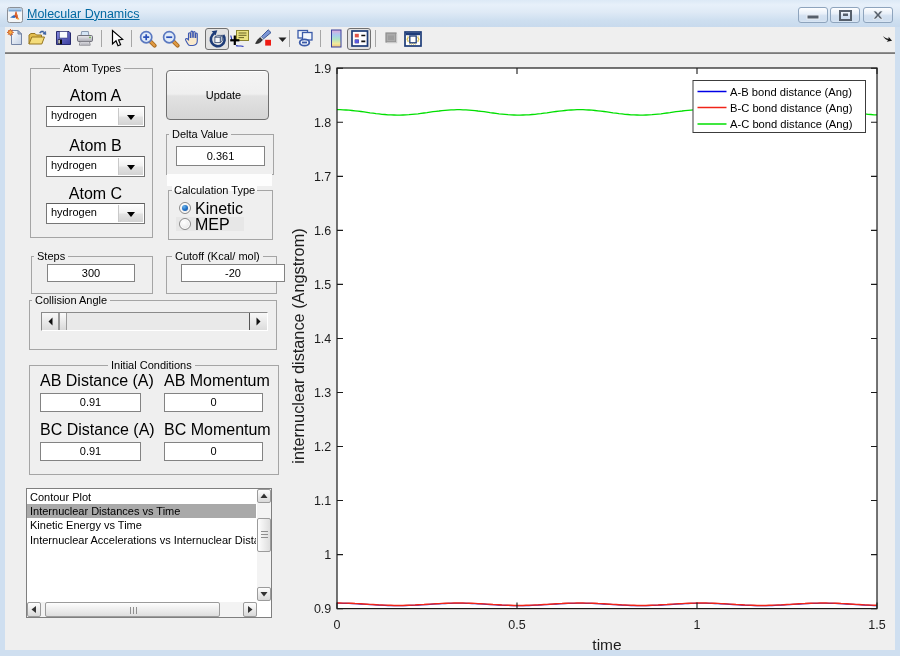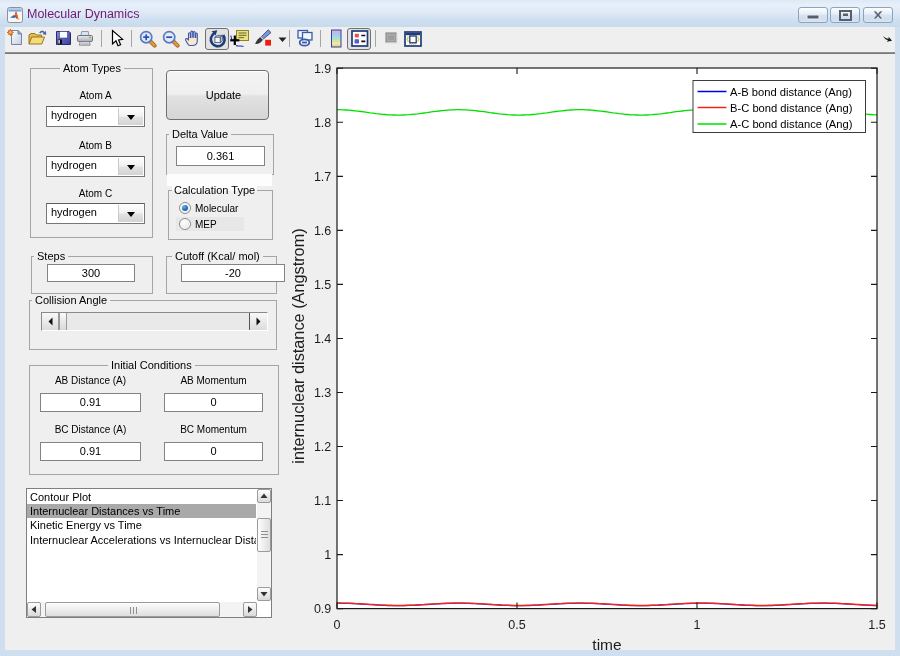--- a/index.html
+++ b/index.html
@@ -1,29 +1,29 @@
 <!DOCTYPE html>
 <html><head>
 <meta charset="utf-8">
 <style>
   html,body{margin:0;padding:0;}
   #win{position:relative;width:900px;height:656px;font-family:"Liberation Sans",sans-serif;overflow:hidden;background:#cfdff0;}
   .abs{position:absolute;}
   #titlebar{left:0;top:0;width:900px;height:27px;background:linear-gradient(180deg,#dce9f6 0%,#e7f0fa 18%,#dfeaf6 45%,#cedff0 75%,#c8daed 100%);}
-  #titletxt{left:27px;top:6.5px;font-size:12.5px;color:#701a75;}
+  #titletxt{left:27px;top:6.5px;font-size:12.5px;color:#0369a1;text-decoration:underline;}
   .winbtn{top:7px;width:30px;height:16px;border:1px solid #8ea4bd;border-radius:3px;background:linear-gradient(180deg,#fdfeff 0%,#e9f0f9 40%,#d4e1f1 55%,#cfdeef 85%,#dbe7f4 100%);box-sizing:border-box;}
   #toolbar{left:5px;top:27px;width:890px;height:25px;background:#efefef;}
   #tbline{left:5px;top:52px;width:890px;height:2px;background:linear-gradient(180deg,#9a9a9a,#6f6f6f);}
   #client{left:5px;top:54px;width:890px;height:596px;background:#efefef;}
   .tbtn{position:absolute;top:3px;}
   .sep{position:absolute;top:3px;width:1px;height:17px;background:#a6a6a6;}
   .press{position:absolute;top:0px;height:23px;border:1px solid #707070;border-radius:3px;background:#e2e2e2;box-sizing:border-box;}
   .grp{position:absolute;border:1px solid #a5a5a5;background:#efefef;}
   .gtitle{position:absolute;top:-7px;font-size:11px;color:#000;background:#efefef;padding:0 3px;line-height:13px;white-space:nowrap;}
-  .lbl{position:absolute;font-size:10px;color:#000;text-align:center;white-space:nowrap;line-height:13px;}
+  .lbl{position:absolute;font-size:16px;color:#000;text-align:center;white-space:nowrap;line-height:13px;}
   .edit{position:absolute;background:#fff;border:1px solid #838383;font-size:11px;text-align:center;line-height:17px;color:#000;box-sizing:border-box;}
   .dd{position:absolute;background:#fff;border:1px solid #777;border-top-color:#5f5f5f;box-sizing:border-box;}
   .ddtxt{position:absolute;left:4px;top:2px;font-size:11px;color:#000;}
   .ddbtn{position:absolute;right:1px;top:1px;bottom:1px;width:24px;background:linear-gradient(180deg,#fdfdfd 0%,#f2f2f2 45%,#e2e2e2 55%,#d3d3d3 100%);border-left:1px solid #c9c9c9;}
   .ddbtn:after{content:"";position:absolute;left:50%;top:50%;margin-left:-4.5px;margin-top:-2px;border-left:4.5px solid transparent;border-right:4.5px solid transparent;border-top:5px solid #000;}
   .radio{position:absolute;width:12px;height:12px;border-radius:50%;background:radial-gradient(circle at 40% 35%,#ffffff 0%,#ececec 60%,#d5d5d5 100%);border:1px solid #8a8a8a;box-sizing:border-box;box-shadow:inset 0 0 0 1px #fff;}
   .radio.on:after{content:"";position:absolute;left:2px;top:2px;width:6px;height:6px;border-radius:50%;background:radial-gradient(circle at 35% 30%,#6ab4e8 0%,#2272c8 50%,#174f96 100%);}
   .lrow{height:14.2px;font-size:11px;line-height:14.2px;padding-left:3px;white-space:nowrap;overflow:hidden;color:#000;}
 </style>
 </head>
@@ -217,21 +217,21 @@
 
   <div class="grp" style="left:166px;top:134px;width:106px;height:39px"></div>
   <div class="gtitle" style="left:169px;top:128px">Delta Value</div>
   <div class="edit" style="left:176px;top:146px;width:89px;height:20px;line-height:18px">0.361</div>
 
   <div class="abs" style="left:167px;top:174px;width:105px;height:12px;background:#fdfdfd"></div>
 
   <div class="grp" style="left:168px;top:190px;width:103px;height:48px;background:transparent"></div>
   <div class="abs" style="left:172px;top:184px;font-size:11px;line-height:13px;padding:0 2px;color:#000;background:linear-gradient(180deg,#fdfdfd 55%,#efefef 55%)">Calculation Type</div>
   <div class="radio on abs" style="left:179px;top:202px"></div>
-  <div class="lbl" style="left:195px;top:202px;text-align:left">Molecular</div>
+  <div class="lbl" style="left:195px;top:202px;text-align:left">Kinetic</div>
   <div class="abs" style="left:176px;top:217px;width:68px;height:14px;background:#e7e7e7"></div>
   <div class="radio abs" style="left:179px;top:218px"></div>
   <div class="lbl" style="left:195px;top:218px;text-align:left">MEP</div>
 
   <div class="grp" style="left:31px;top:256px;width:120px;height:36px"></div>
   <div class="gtitle" style="left:34px;top:250px">Steps</div>
   <div class="edit" style="left:47px;top:264px;width:88px;height:18px;line-height:16px">300</div>
 
   <div class="grp" style="left:166px;top:256px;width:109px;height:36px"></div>
   <div class="gtitle" style="left:172px;top:250px">Cutoff (Kcal/ mol)</div>

